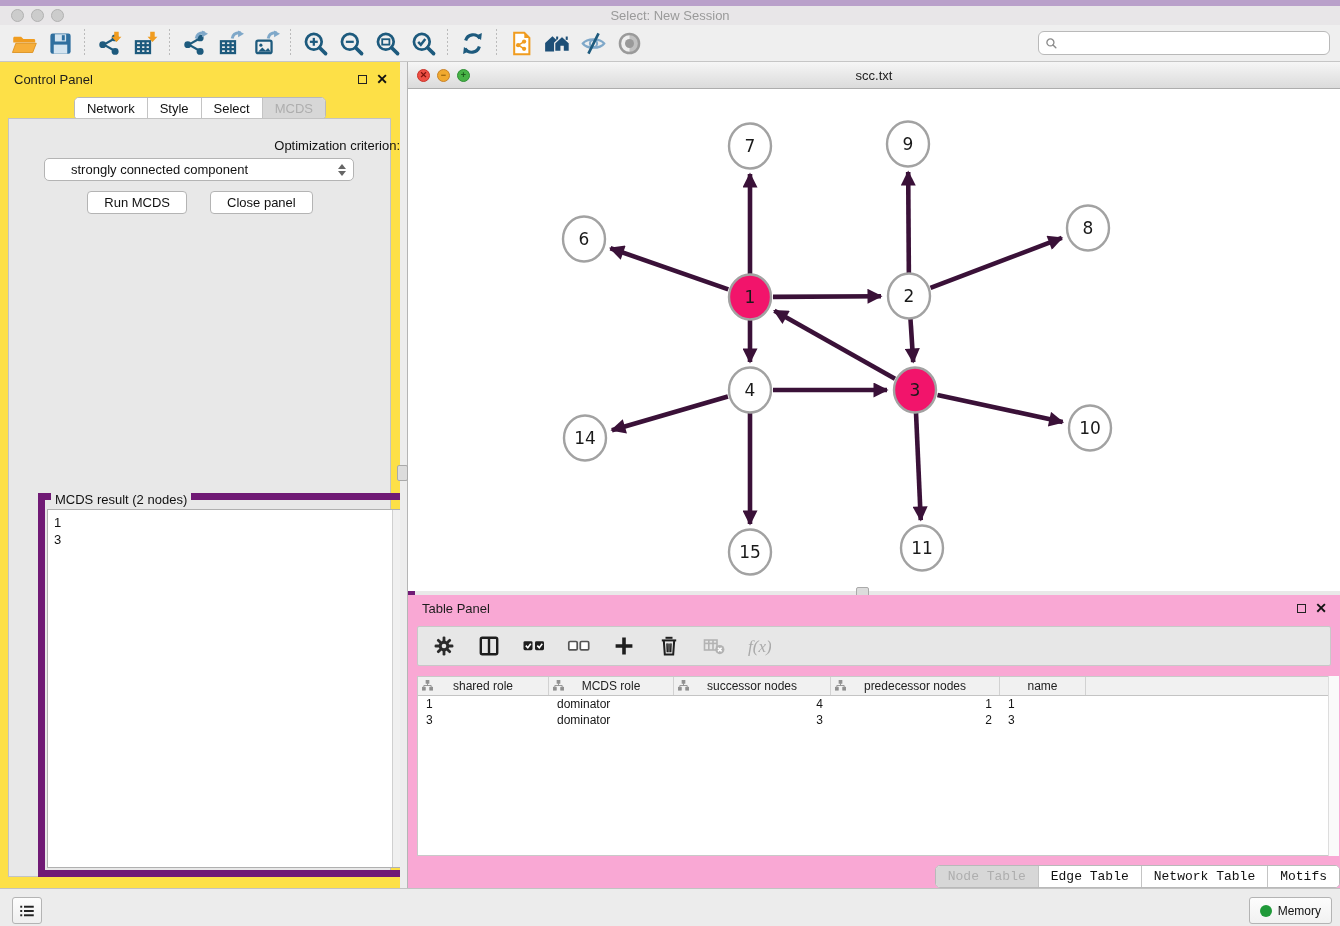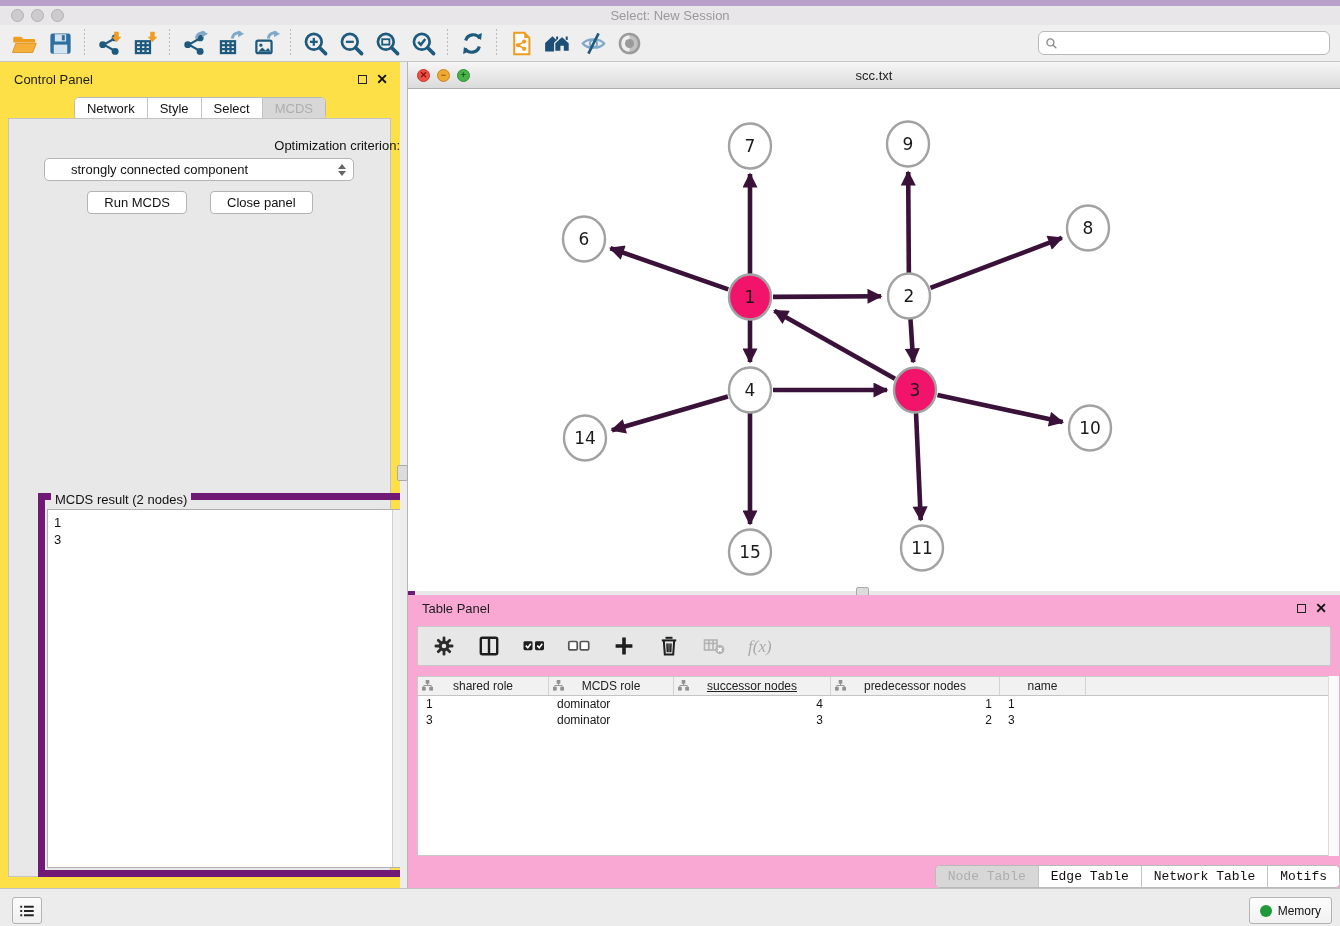--- a/index.html
+++ b/index.html
@@ -464,21 +464,21 @@
             <span class="hicon"><svg width="11" height="11" viewBox="0 0 12 12">
                 <g fill="#8f8f8f" stroke="#8f8f8f">
                   <rect x="4.5" y="0.5" width="3" height="3"></rect>
                   <rect x="0.5" y="8" width="3" height="3"></rect>
                   <rect x="8.5" y="8" width="3" height="3"></rect>
                   <path d="M6 3.5V6M2 8V6h8v2" fill="none" stroke-width="1"></path>
                 </g>
               </svg></span>
             <span class="hlabel">MCDS role</span>
           </div>
-          <div class="th" style="width: 157px; text-decoration: underline;">
+          <div class="th" style="width: 157px;">
             <span class="hicon"><svg width="11" height="11" viewBox="0 0 12 12">
                 <g fill="#8f8f8f" stroke="#8f8f8f">
                   <rect x="4.5" y="0.5" width="3" height="3"></rect>
                   <rect x="0.5" y="8" width="3" height="3"></rect>
                   <rect x="8.5" y="8" width="3" height="3"></rect>
                   <path d="M6 3.5V6M2 8V6h8v2" fill="none" stroke-width="1"></path>
                 </g>
               </svg></span>
             <span class="hlabel">successor nodes</span>
           </div>

